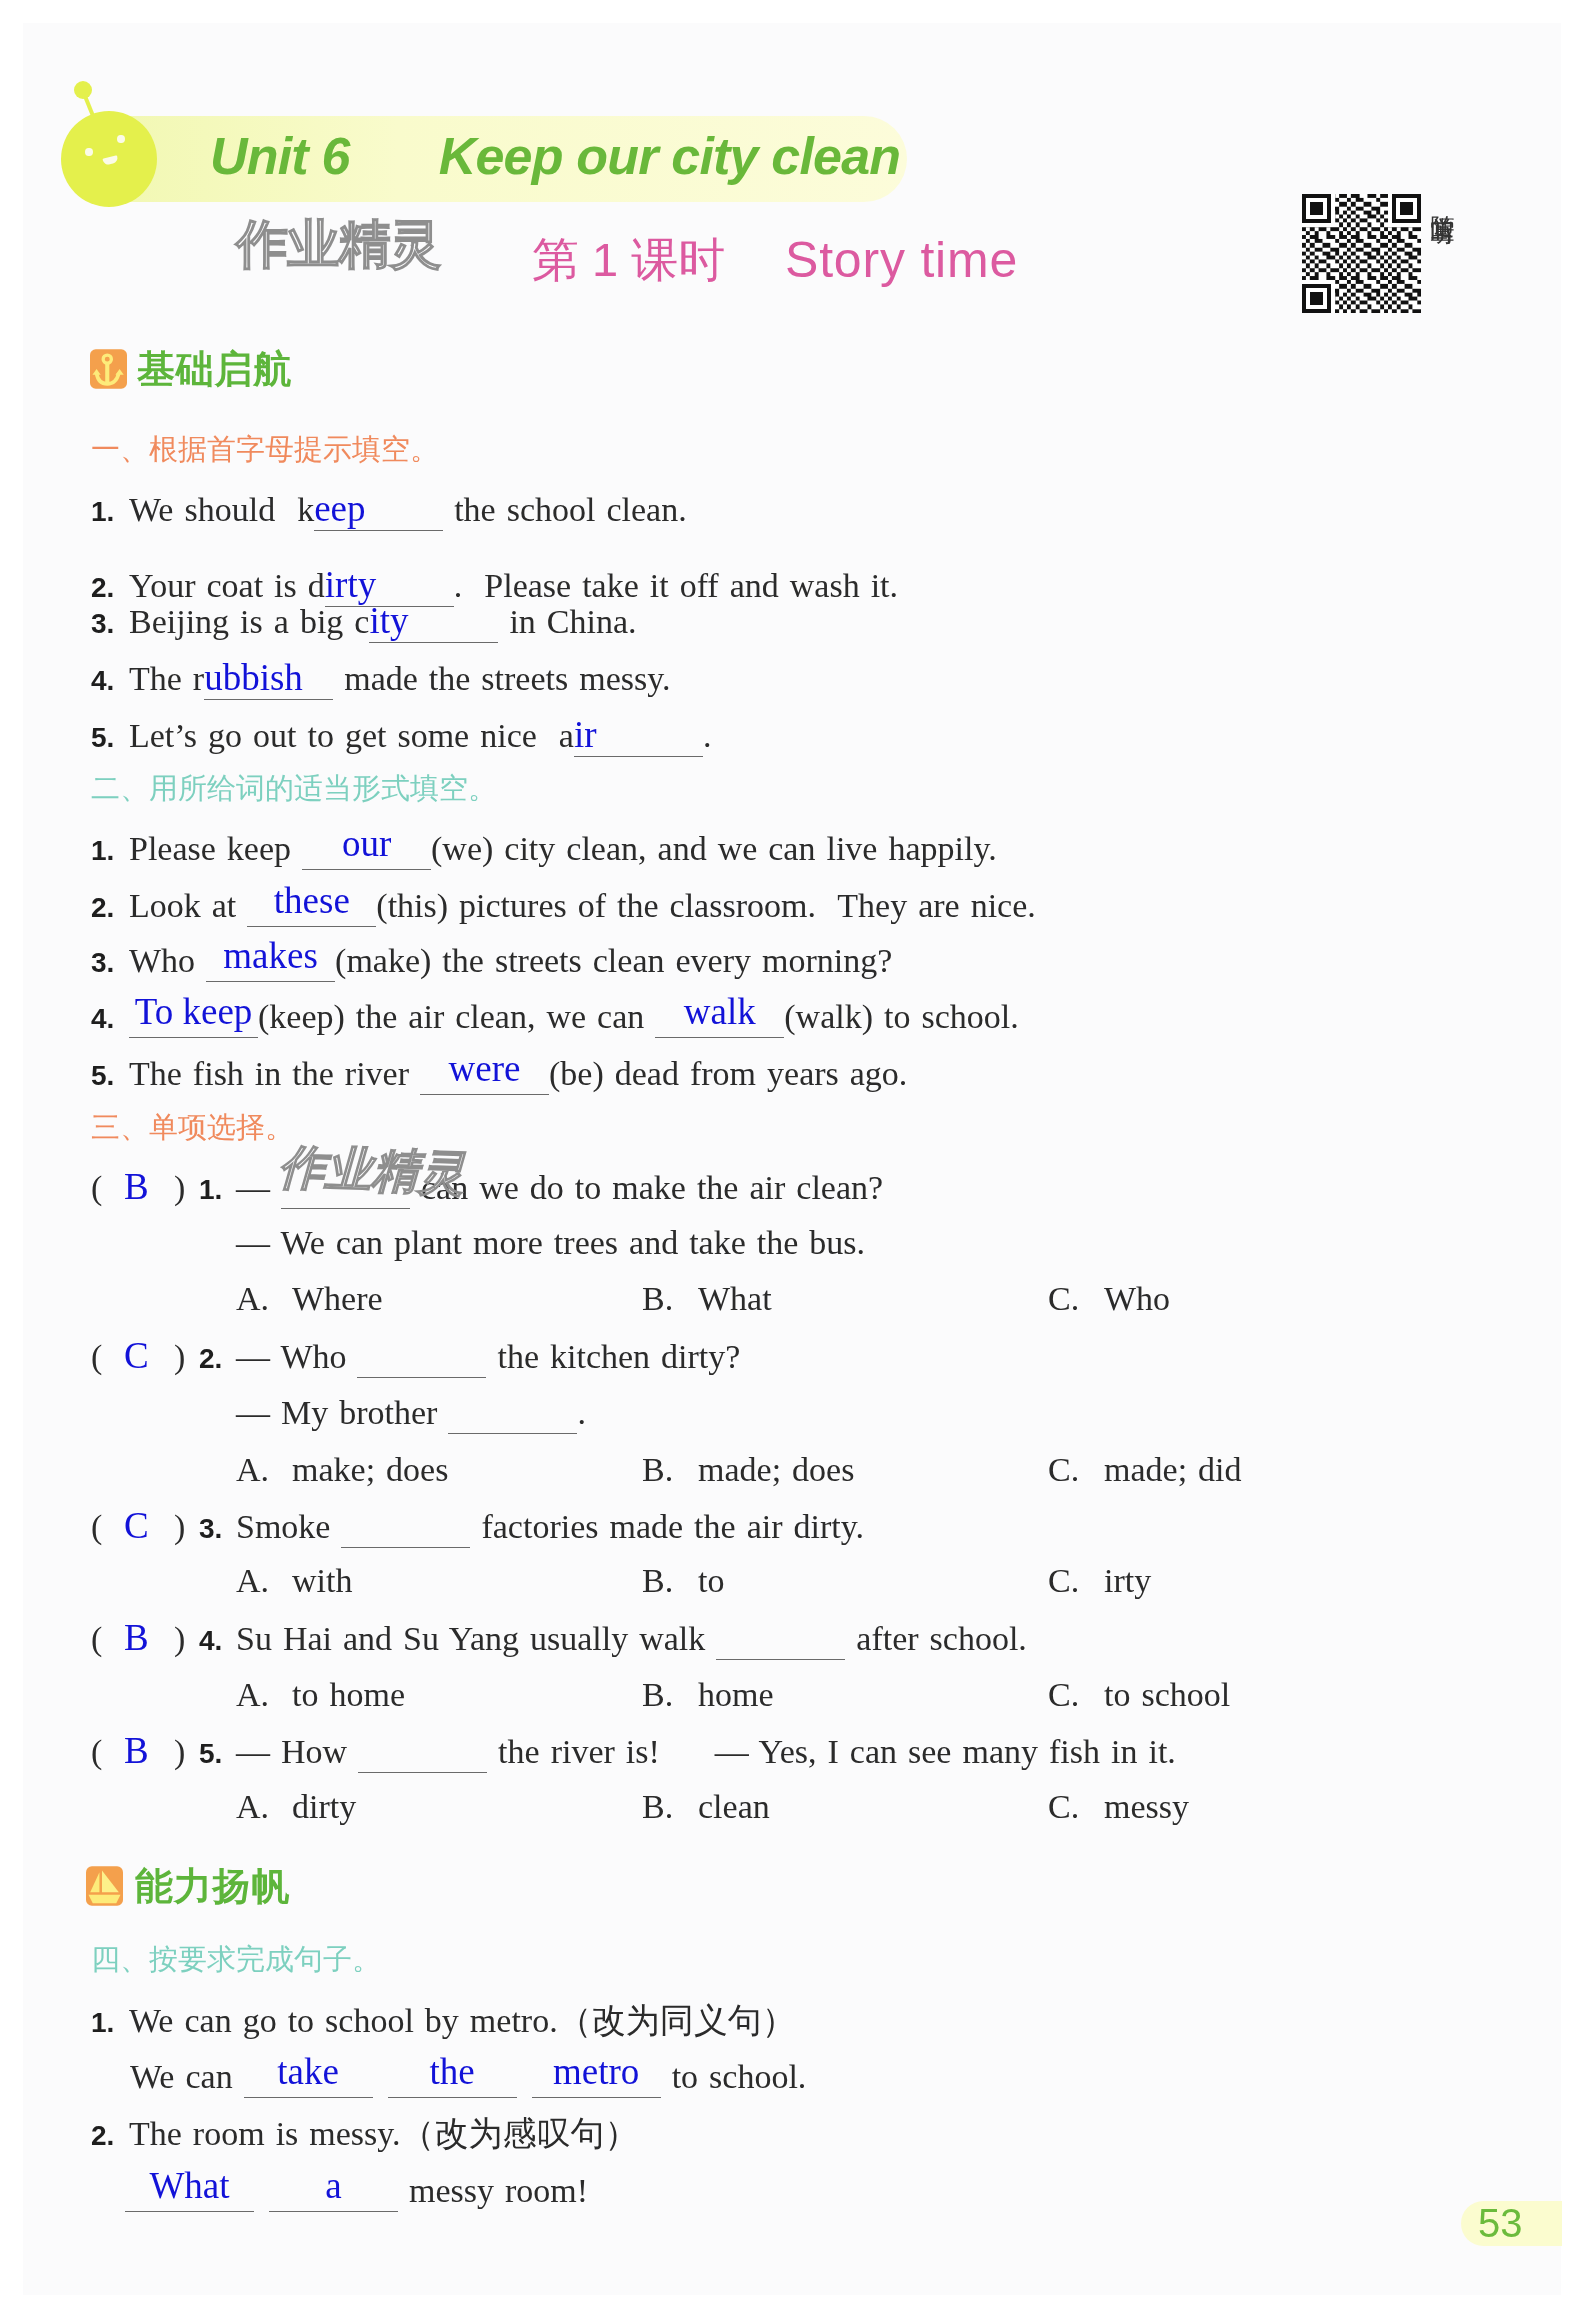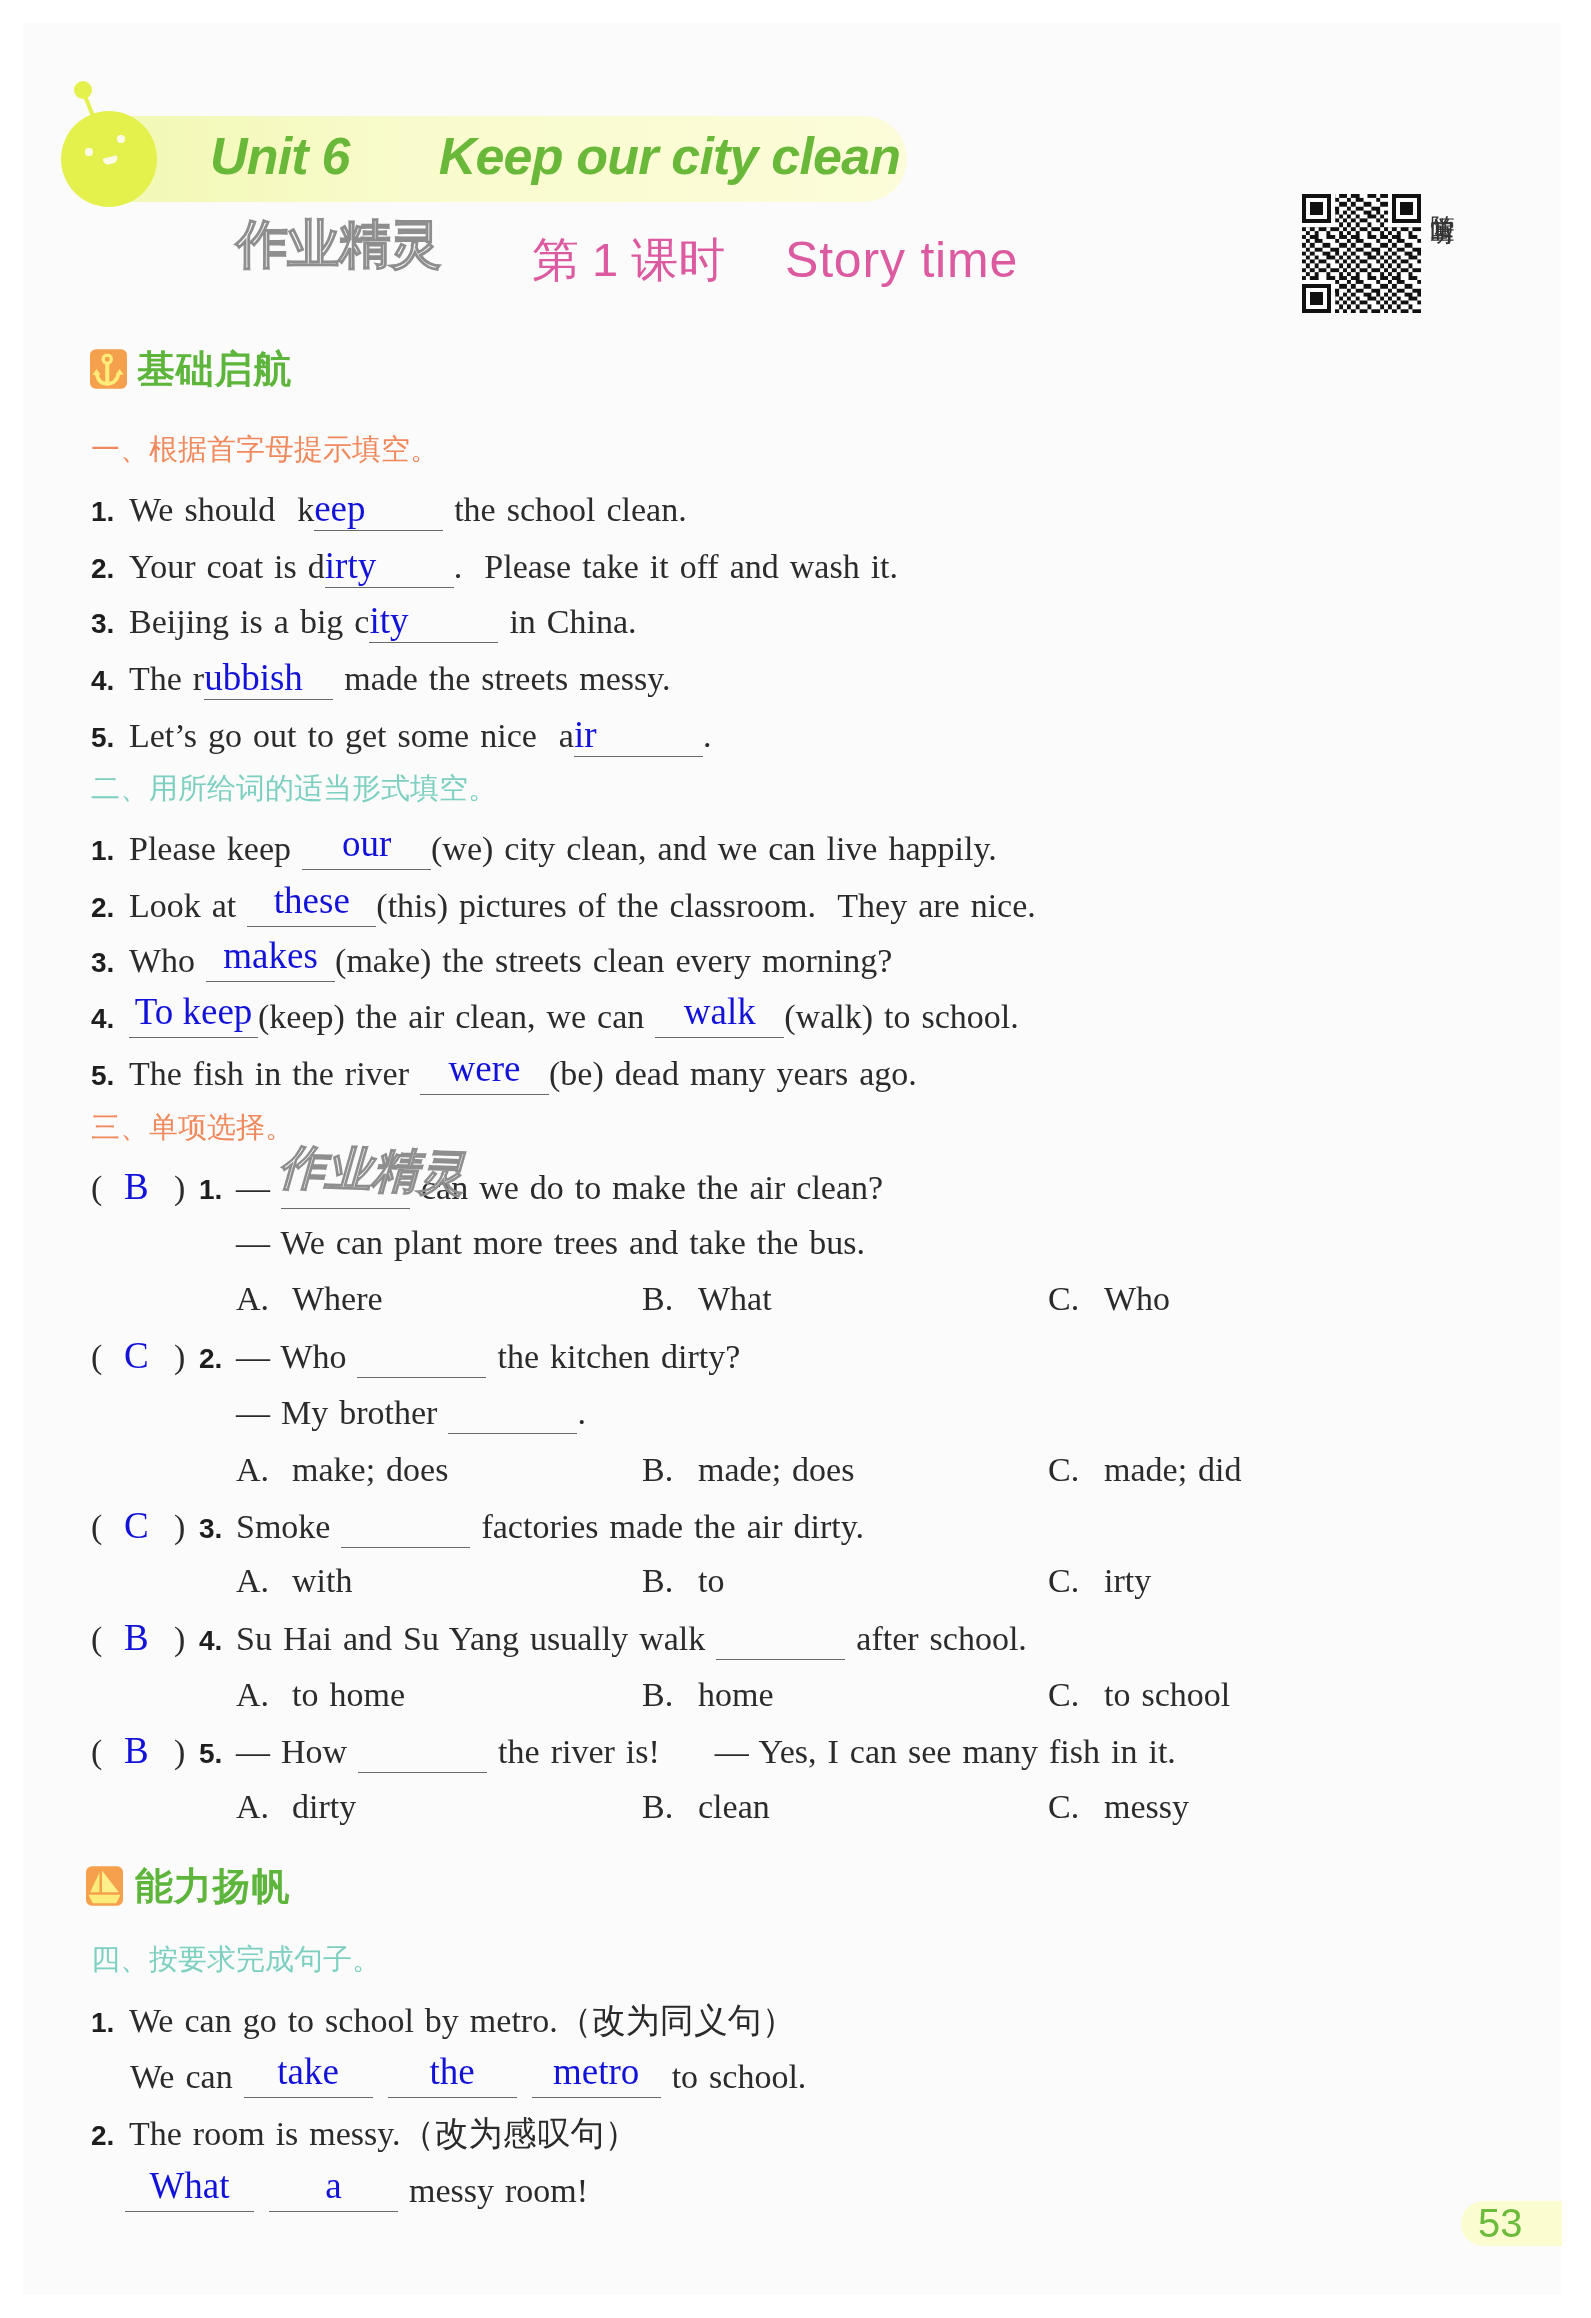--- a/index.html
+++ b/index.html
@@ -114,21 +114,21 @@
 </div>
 <div class="abs sec-title" style="left:137px;top:344px">基础启航</div>
 
 <div class="line" style="top:421px">
   <span class="heading orange">一、根据首字母提示填空。</span>
 </div>
 
 <div class="line" style="top:481px">
   <span class="num">1.</span><span class="t">We should  k</span><span class="blank left"><span>eep</span></span><span class="t"> the school clean.</span>
 </div>
-<div class="line" style="top:538px">
+<div class="line" style="top:557px">
   <span class="num">2.</span><span class="t">Your coat is d</span><span class="blank left"><span>irty</span></span><span class="t">.  Please take it off and wash it.</span>
 </div>
 <div class="line" style="top:593px">
   <span class="num">3.</span><span class="t">Beijing is a big c</span><span class="blank left"><span>ity</span></span><span class="t"> in China.</span>
 </div>
 <div class="line" style="top:650px">
   <span class="num">4.</span><span class="t">The r</span><span class="blank left"><span>ubbish</span></span><span class="t"> made the streets messy.</span>
 </div>
 <div class="line" style="top:707px">
   <span class="num">5.</span><span class="t">Let’s go out to get some nice  a</span><span class="blank left"><span>ir</span></span><span class="t">.</span>
@@ -144,21 +144,21 @@
 <div class="line" style="top:877px">
   <span class="num">2.</span><span class="t">Look at </span><span class="blank"><span class="raise">these</span></span><span class="t">(this) pictures of the classroom.  They are nice.</span>
 </div>
 <div class="line" style="top:932px">
   <span class="num">3.</span><span class="t">Who </span><span class="blank"><span class="raise">makes</span></span><span class="t">(make) the streets clean every morning?</span>
 </div>
 <div class="line" style="top:988px">
   <span class="num">4.</span><span class="blank"><span class="raise">To keep</span></span><span class="t">(keep) the air clean, we can </span><span class="blank"><span class="raise">walk</span></span><span class="t">(walk) to school.</span>
 </div>
 <div class="line" style="top:1045px">
-  <span class="num">5.</span><span class="t">The fish in the river </span><span class="blank"><span class="raise">were</span></span><span class="t">(be) dead many years ago.</span>
+  <span class="num">5.</span><span class="t">The fish in the river </span><span class="blank"><span class="raise">were</span></span><span class="t">(be) dead from years ago.</span>
 </div>
 
 <div class="line" style="top:1099px">
   <span class="heading orange">三、单项选择。</span>
 </div>
 
 <div class="line" style="top:1158px">
   <span class="paren p-open">(</span><span class="mc-ans">B</span><span class="paren p-close">)</span><span class="num mc">1.</span><span class="t">— </span><span class="blank empty"></span><span class="t"> can we do to make the air clean?</span>
 </div>
 <div class="line" style="top:1214px;left:236px">

